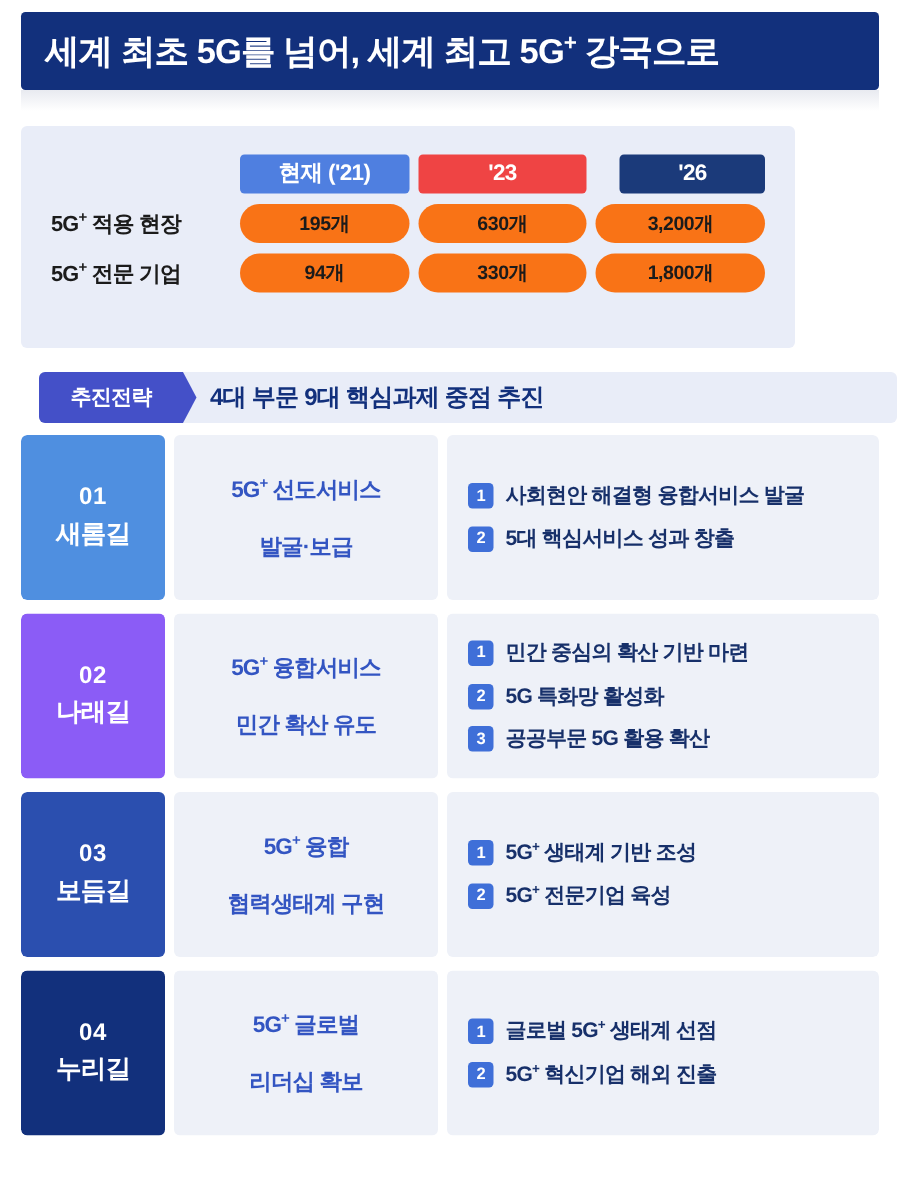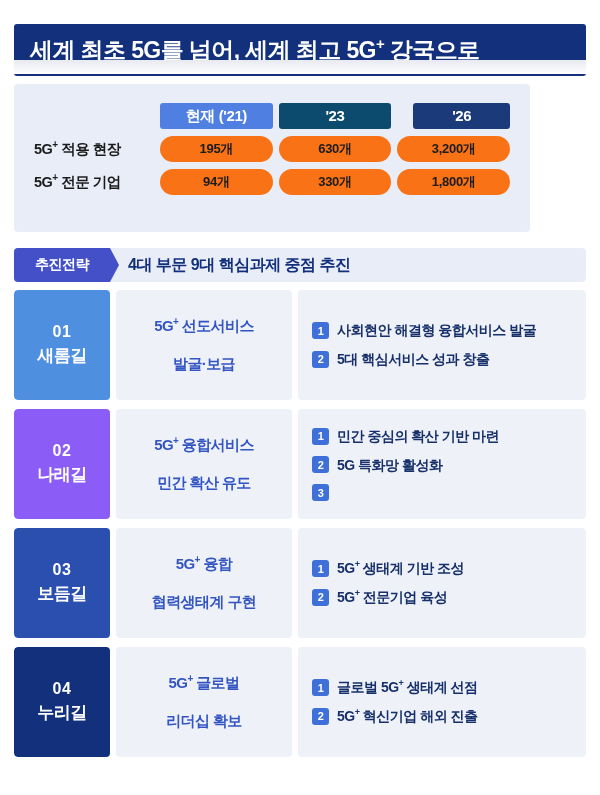--- a/index.html
+++ b/index.html
@@ -19,21 +19,20 @@
   
   .title-banner {
     position: absolute;
     left: 14px; top: 8px;
     width: 572px; height: 52px;
     background: #12307c;
     border-radius: 3px;
     display: flex;
     align-items: center;
     padding-left: 16px;
-    margin-top: 16px;
   }
   .title-text {
     color: #ffffff;
     font-size: 23px;
     font-weight: bold;
     letter-spacing: -0.6px;
     white-space: nowrap;
   }
   .title-text .sup {
     font-size: 15px;
@@ -70,21 +69,21 @@
     height: 26px;
     border-radius: 3px;
     color: #ffffff;
     font-size: 15px;
     font-weight: bold;
     text-align: center;
     line-height: 26px;
     letter-spacing: -0.4px;
   }
   .hdr-0 { background: #4f7fe0; }
-  .hdr-1 { background: #0c4a6e; }
+  .hdr-1 { background: #ef4444; }
   .hdr-2 { background: #1b3a7a; margin-left: 16px; }
   .hdr-blank { background: transparent; }
   .row-label {
     font-size: 14.5px;
     color: #1b1b1b;
     font-weight: bold;
     letter-spacing: -0.5px;
     text-align: left;
     padding-left: 4px;
   }
@@ -97,21 +96,21 @@
     line-height: 26px;
     font-size: 13px;
     color: #1b1b1b;
     font-weight: bold;
     letter-spacing: -0.3px;
   }
 
   
   .strategy-header {
     position: absolute;
-    left: 14px; top: 248px;
+    left: 26px; top: 248px;
     width: 572px; height: 34px;
     background: #e9edf8;
     border-radius: 4px;
     display: flex;
     align-items: center;
   }
   .strategy-tag {
     width: 96px; height: 34px;
     background: #4450c8;
     border-radius: 4px 0 0 4px;
@@ -316,20 +315,21 @@
           <div class="task-item">
             <div class="badge">1</div>
             <div><span>민간 중심의 확산 기반 마련</span><span class="sup"></span><span></span></div>
           </div>
           <div class="task-item">
             <div class="badge">2</div>
             <div><span>5G 특화망 활성화</span><span class="sup"></span><span></span></div>
           </div>
           <div class="task-item">
             <div class="badge">3</div>
+            <div><span>공공부문 5G 활용 확산</span><span class="sup"></span><span></span></div>
           </div>
         </div>
       </div>
       <div class="srow">
         <div class="num-box" style="background: rgb(43, 79, 175);">
           <div class="num-idx">03</div>
           <div class="num-name">보듬길</div>
         </div>
         <div class="mid-box">
           <div><span>5G</span><span class="sup">+</span><span> 융합</span></div>

